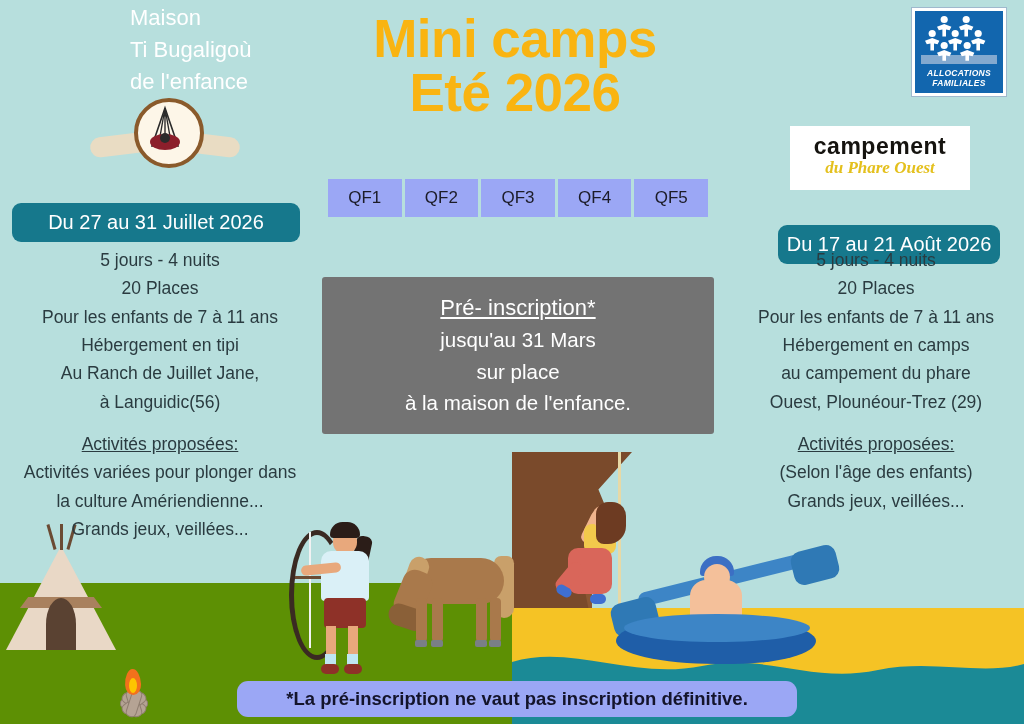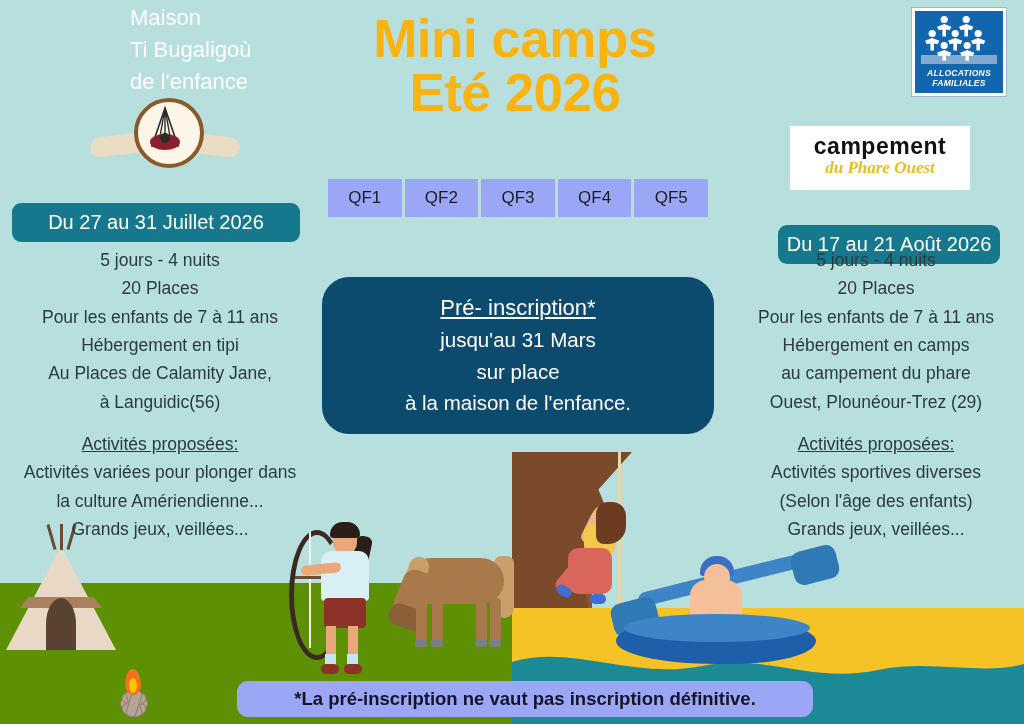--- a/index.html
+++ b/index.html
@@ -139,27 +139,27 @@
   .badge{position:absolute;background:#16788c;color:#fff;border-radius:9px;text-align:center;
     font-size:20px;padding:8px 0;}
   .badge-left{left:12px;top:203px;width:288px;}
   .badge-right{left:778px;top:209px;width:222px;margin-top:16px;}
 
   .col{position:absolute;text-align:center;color:#2a3b40;font-size:17.5px;line-height:1.62;}
   .col-left{left:4px;top:246px;width:312px;}
   .col-right{left:730px;top:246px;width:292px;}
   .act-title{text-decoration:underline;margin-top:14px;display:block;}
 
-  .prebox{position:absolute;left:322px;top:277px;width:392px;background:#0c4a6e;
-    border-radius:27px;color:#fff;text-align:center;padding:14px 0 16px;font-size:20.5px;line-height:1.52;}
+  .prebox{position:absolute;left:322px;top:277px;width:392px;background:#737373;
+    border-radius:3px;color:#fff;text-align:center;padding:14px 0 16px;font-size:20.5px;line-height:1.52;}
   .prebox .pt{font-size:22px;text-decoration:underline;}
   .prebox .last{font-size:20px;}
 
   .footer{position:absolute;left:237px;top:681px;width:560px;background:#9ba7f5;border-radius:11px;
-    color:#14142b;font-size:18.5px;text-align:center;padding:7px 8px;font-weight:bold;}
+    color:#14142b;font-size:18.5px;text-align:center;padding:7px 0;font-weight:bold;}
 </style>
 </head>
 <body>
 
 <div id="poster">
 
   <div class="scene">
     <div class="sky-left"></div>
     <div class="sky-right"></div>
 
@@ -332,38 +332,37 @@
     </tr>
   </tbody>
     </table>
 
   <div class="badge badge-left">Du 27 au 31 Juillet  2026</div>
   <div class="col col-left">
     <div>5 jours - 4 nuits</div>
     <div>20 Places</div>
     <div>Pour les enfants de 7 à 11 ans</div>
     <div>Hébergement en tipi</div>
-    <div>Au Places de Calamity Jane,</div>
+    <div>Au Ranch de Juillet Jane,</div>
     <div>à Languidic(56)</div>
     <span class="act-title">Activités proposées:</span>
     <div>Activités variées pour plonger dans</div>
     <div>la culture Amériendienne...</div>
     <div>Grands jeux, veillées...</div>
   </div>
 
   <div class="badge badge-right">Du 17 au 21 Août 2026</div>
   <div class="col col-right">
     <div>5 jours - 4 nuits</div>
     <div>20 Places</div>
     <div>Pour les enfants de 7 à 11 ans</div>
     <div>Hébergement en camps</div>
     <div>au campement du phare</div>
     <div>Ouest, Plounéour-Trez (29)</div>
     <span class="act-title">Activités proposées:</span>
-    <div>Activités sportives diverses</div>
     <div>(Selon l'âge des enfants)</div>
     <div>Grands jeux, veillées...</div>
   </div>
 
   <div class="prebox">
     <div class="pt">Pré- inscription*</div>
     <div>jusqu'au 31 Mars</div>
     <div>sur place</div>
     <div>à la maison de l'enfance.</div>
   </div>

